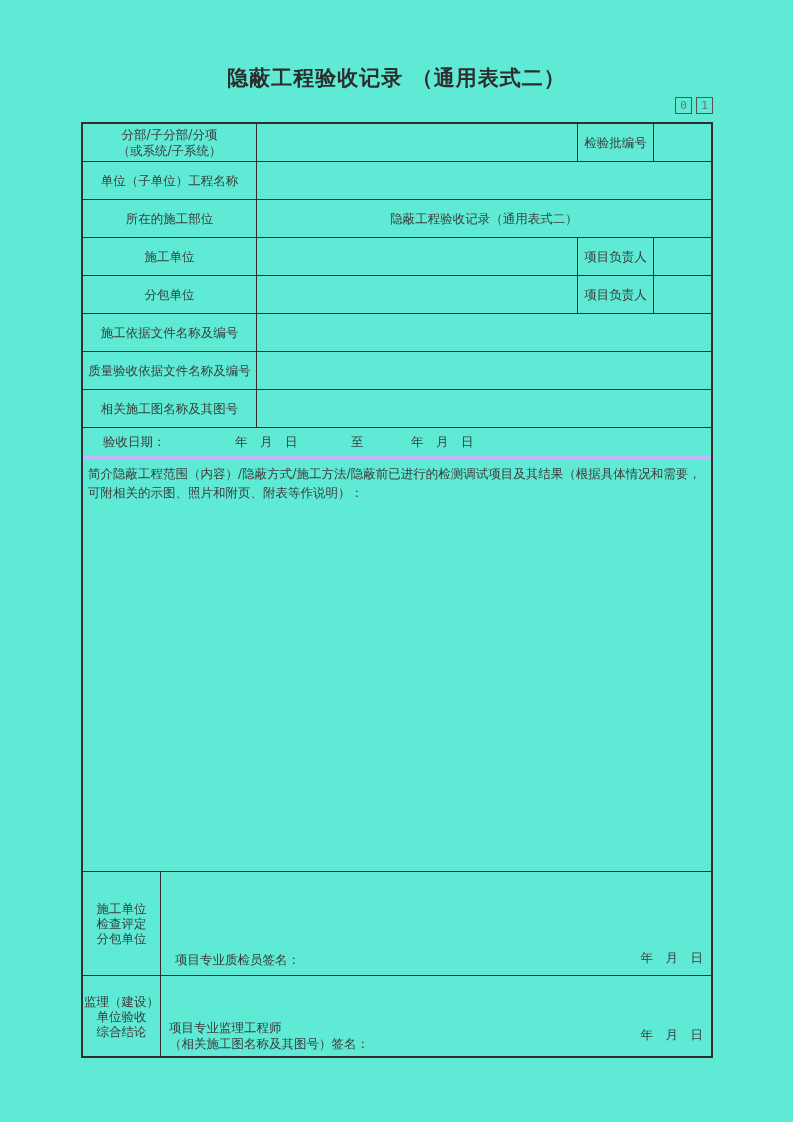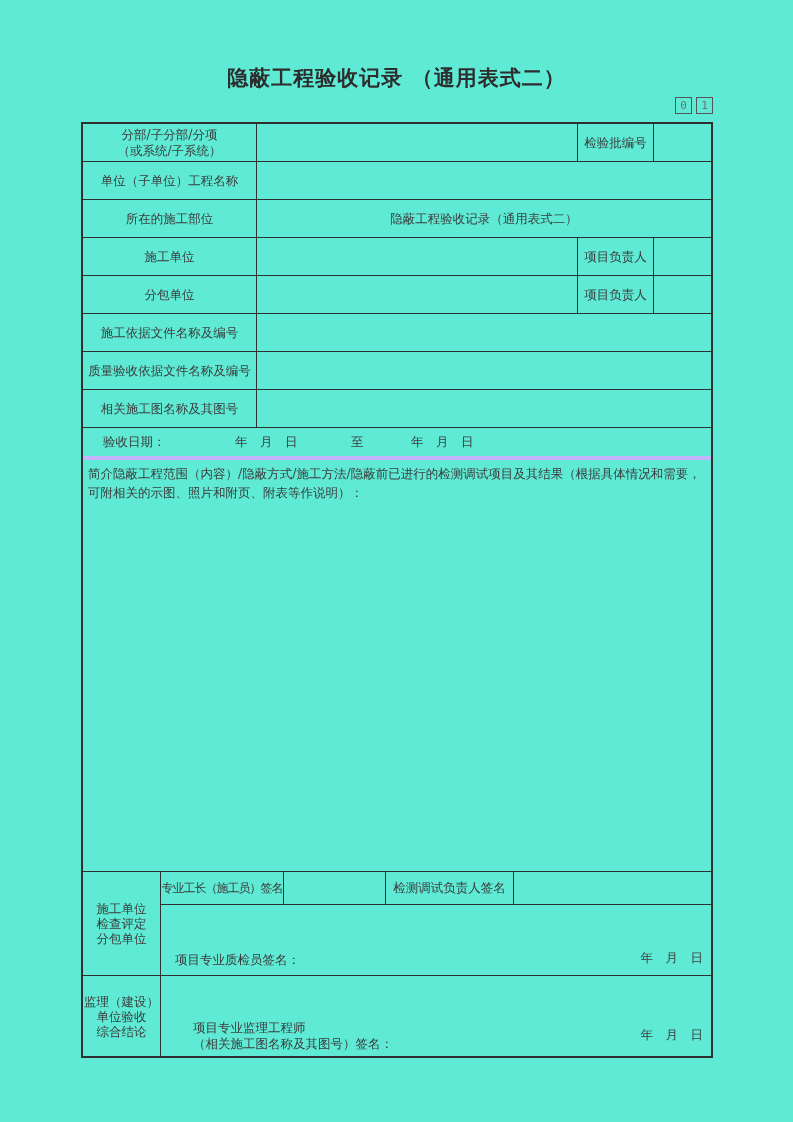--- a/index.html
+++ b/index.html
@@ -26,21 +26,21 @@
     font-size:11px; color:#707070;
     font-family:"DejaVu Sans Mono","Liberation Mono",monospace;
   }
 
   .form-table {
     position:absolute; left:81px; top:122px; width:632px;
     border:2px solid #2f2f2f; display:flex; flex-direction:column;
     font-size:12.5px; line-height:16px;
   }
   .row { display:flex; border-bottom:1px solid #2f2f2f; flex-shrink:0; }
-  .row:last-child { border-bottom:none;gap:24px; }
+  .row:last-child { border-bottom:none; }
   .h38 { height:38px; }
   .cell {
     border-right:1px solid #2f2f2f;
     display:flex; align-items:center; justify-content:center;
     text-align:center; overflow:hidden;
   }
   .cell:last-child { border-right:none; }
   .label-col { width:174px; flex-shrink:0; }
   .tag-col { width:76px; flex-shrink:0; }
   .small-col { width:57px; flex-shrink:0; }
@@ -144,26 +144,20 @@
 
     <div class="row sec1">
       <div class="cell sec-label">
         <div class="lines">
           <div>施工单位</div>
           <div>检查评定</div>
           <div>分包单位</div>
         </div>
       </div>
       <div class="sec-right">
-        <div class="sign-row">
-          <div class="cell w123">专业工长（施工员）签名</div>
-          <div class="cell w102"></div>
-          <div class="cell w128">检测调试负责人签名</div>
-          <div class="cell grow"></div>
-        </div>
         <div class="sign-area">
           <span class="sign-label" style="left:14px; bottom:7px">项目专业质检员签名：</span>
           <span class="date-stamp" style="right:8px; bottom:9px">年　月　日</span>
         </div>
       </div>
     </div>
 
     <div class="row sec2">
       <div class="cell sec-label">
         <div class="lines">

